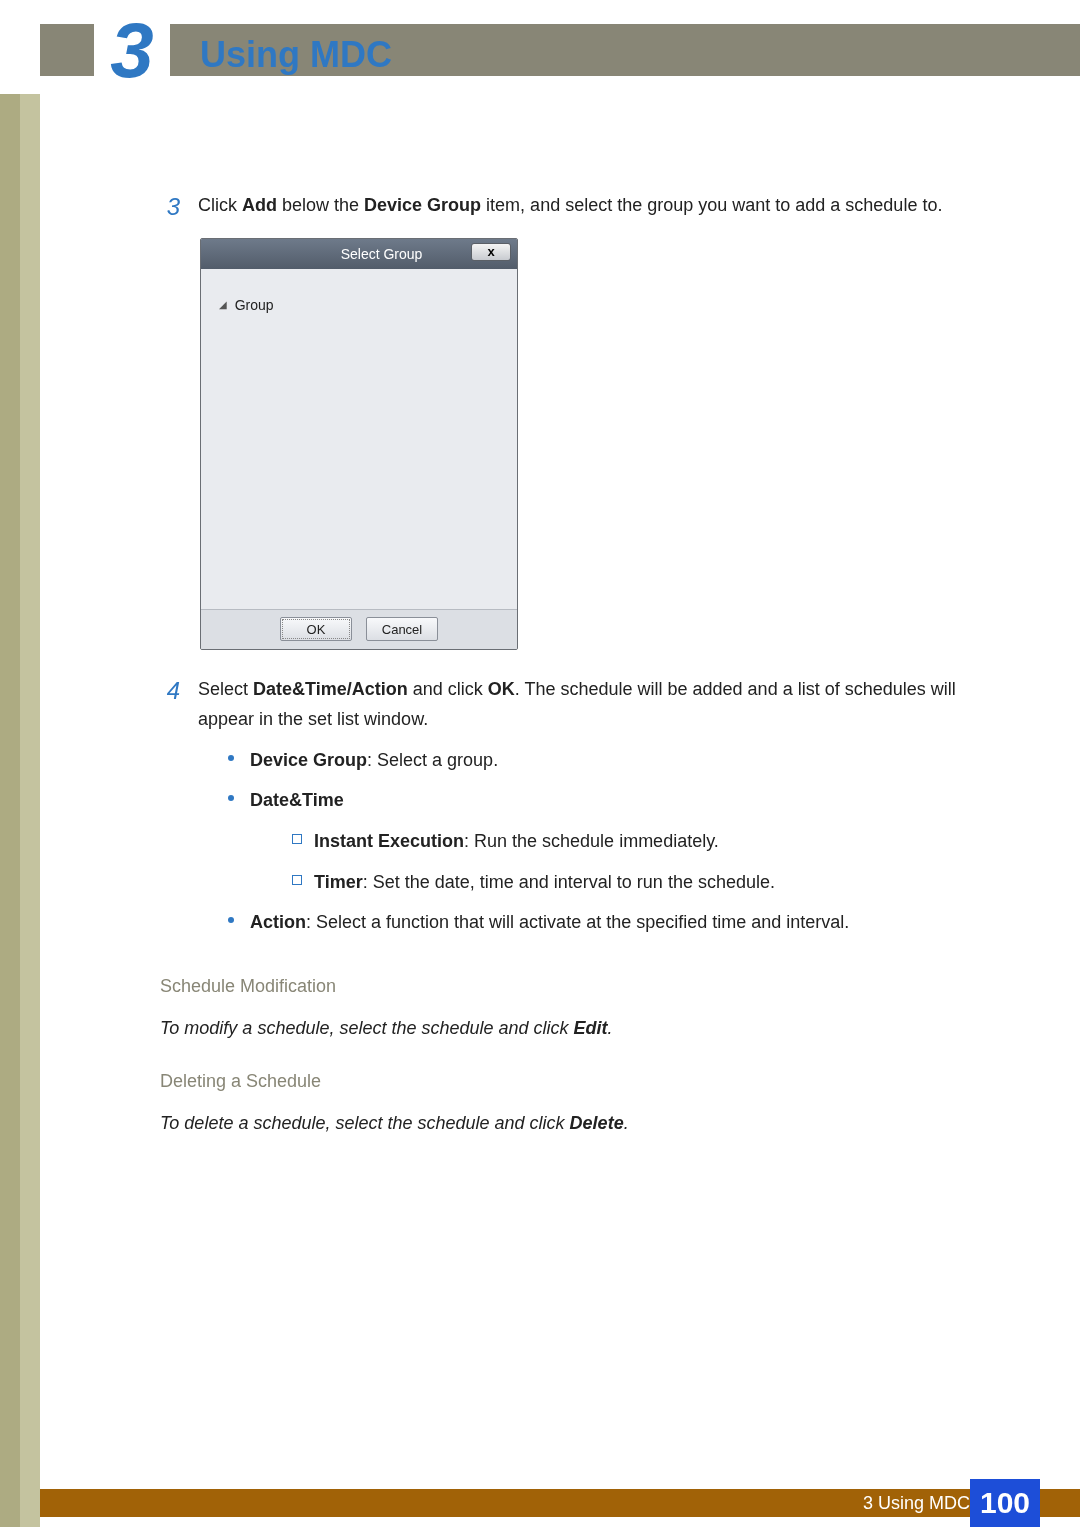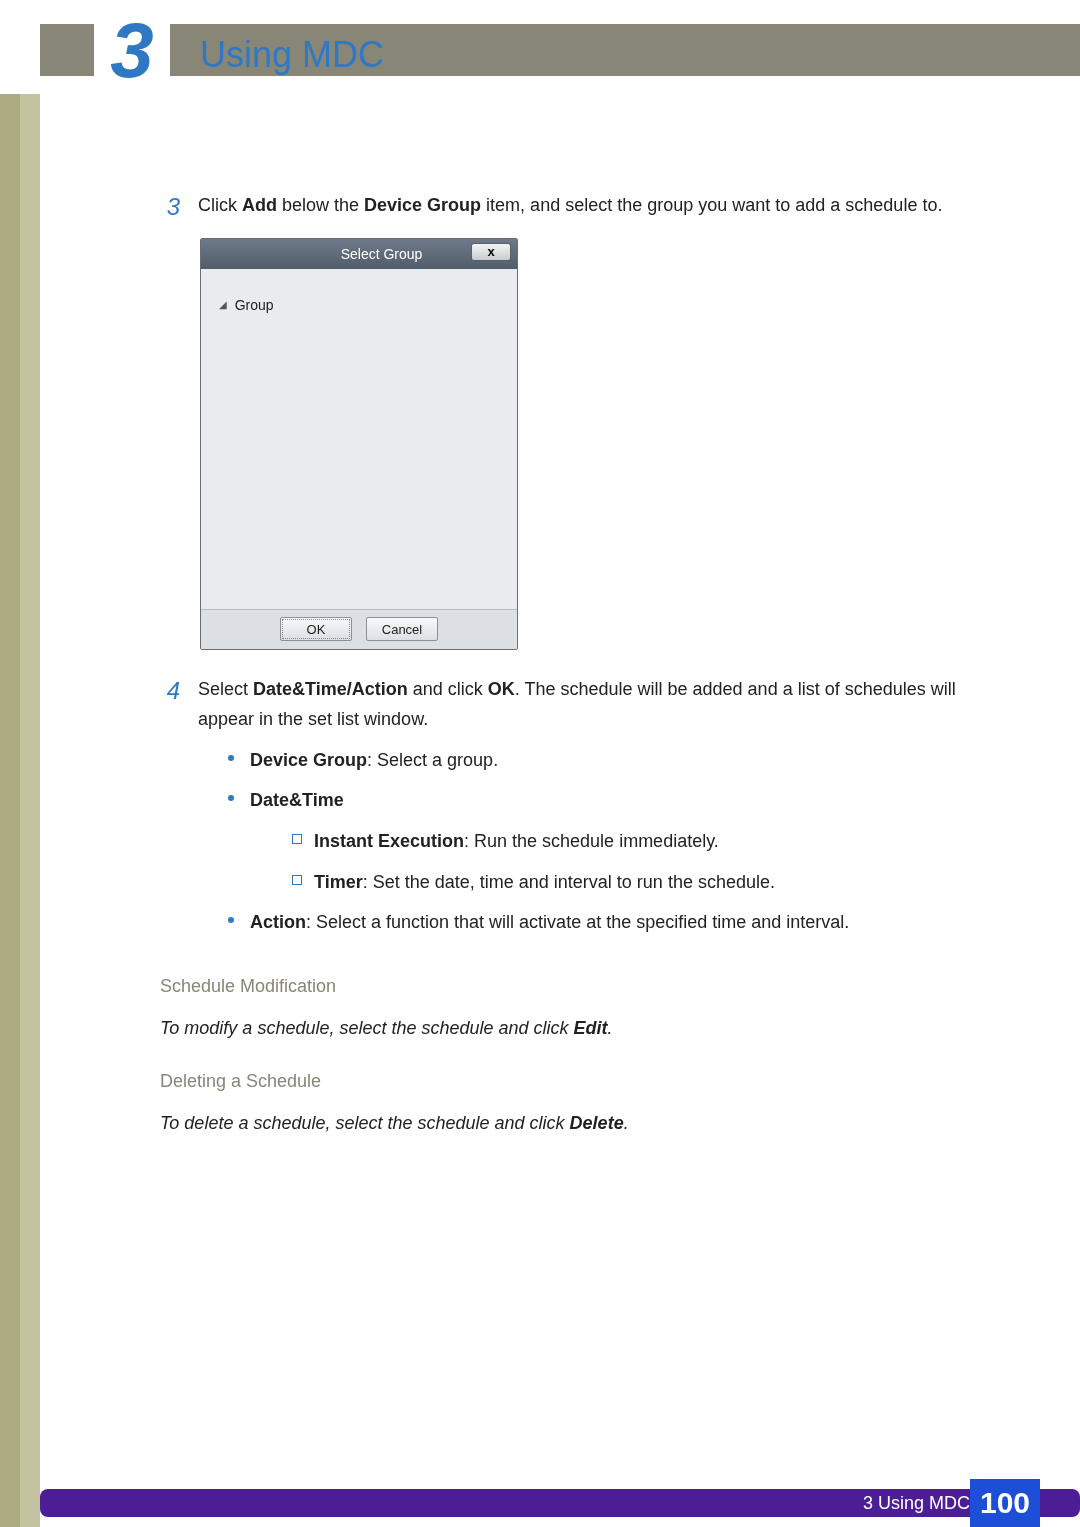--- a/index.html
+++ b/index.html
@@ -5,21 +5,21 @@
   * { box-sizing: border-box; margin: 0; padding: 0; }
   body { font-family: Arial, Helvetica, sans-serif; font-size: 18px; color: #222; background: #fff; width: 1080px; height: 1527px; position: relative; }
 
   .left-stripe { position: absolute; left: 0; top: 0; bottom: 0; width: 40px; background: #c4c39f; }
   .left-stripe-inner { width: 20px; height: 100%; background: #adab82; }
 
   .top-bar { position: absolute; left: 0; right: 0; top: 0; height: 94px; background: #fff; }
   .top-bar-band { position: absolute; left: 40px; right: 0; top: 24px; height: 52px; background: #888676; }
   .chapter-num-box { position: absolute; left: 94px; top: 12px; width: 76px; height: 76px; background: #fff; display: flex; align-items: center; justify-content: center; }
   .chapter-num { font-size: 78px; font-weight: 700; color: #2f78c3; font-style: italic; font-family: Arial, sans-serif; line-height: 1; }
-  .chapter-title { position: absolute; left: 200px; top: 34px; font-size: 36px; font-weight: 400; color: #2f78c3; }
+  .chapter-title { position: absolute; left: 200px; top: 34px; font-size: 36px; font-weight: 700; color: #2f78c3; }
 
   .content { position: absolute; left: 160px; top: 190px; right: 80px; }
 
   .step { margin-bottom: 24px; }
   .step-row { display: flex; align-items: flex-start; gap: 18px; }
   .step-num { font-size: 24px; font-style: italic; color: #2f78c3; font-weight: 400; min-width: 20px; text-align: right; line-height: 1.4; }
   .step-body { flex: 1; line-height: 1.7; }
   .step-body b { font-weight: 700; }
 
   .dialog { margin: 14px 0 20px 40px; width: 318px; background: #e1e4e7; border: 1px solid #6a6e74; border-radius: 2px; overflow: hidden; }
@@ -37,21 +37,21 @@
   ul.dots > li { position: relative; padding-left: 22px; margin: 10px 0; line-height: 1.7; }
   ul.dots > li::before { content: ""; position: absolute; left: 0; top: 10px; width: 6px; height: 6px; background: #2f78c3; border-radius: 50%; }
   ul.squares { list-style: none; padding-left: 42px; margin-top: 6px; }
   ul.squares > li { position: relative; padding-left: 22px; margin: 10px 0; line-height: 1.7; }
   ul.squares > li::before { content: ""; position: absolute; left: 0; top: 8px; width: 8px; height: 8px; border: 1px solid #2f78c3; }
 
   .sub-heading { color: #888676; font-weight: 400; margin: 28px 0 16px 0; font-size: 18px; }
   .para { line-height: 1.7; margin-bottom: 14px; font-style: italic; }
 
   .footer { position: absolute; left: 0; right: 0; bottom: 0; height: 48px; }
-  .footer-band { position: absolute; left: 40px; right: 0; top: 10px; bottom: 10px; background: #4c1d95; display: flex; align-items: center; justify-content: flex-end; padding-right: 110px; color: #fff; font-size: 18px; border-radius: 8px; }
+  .footer-band { position: absolute; left: 40px; right: 0; top: 10px; bottom: 10px; background: #a16207; display: flex; align-items: center; justify-content: flex-end; padding-right: 110px; color: #fff; font-size: 18px; }
   .footer-pagenum { position: absolute; right: 40px; top: 0; bottom: 0; width: 70px; background: #1d4ed8; display: flex; align-items: center; justify-content: center; color: #fff; font-size: 30px; font-weight: 700; }
 </style>
 </head>
 <body>
 
 <div class="left-stripe">
     <div class="left-stripe-inner"></div>
   </div>
 
 <div class="top-bar">

